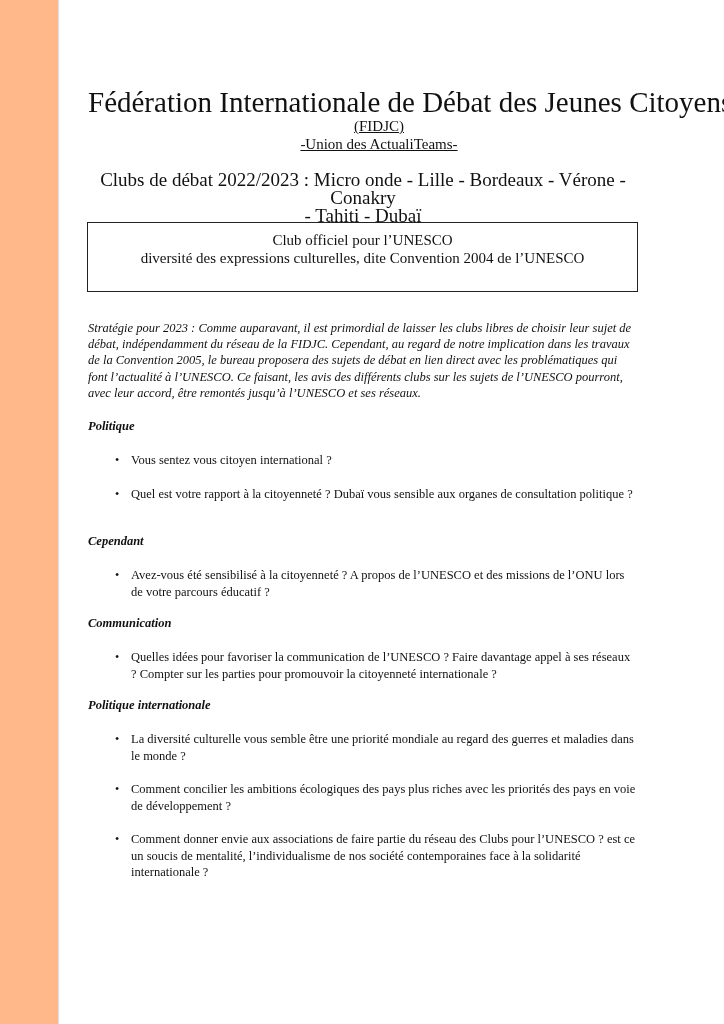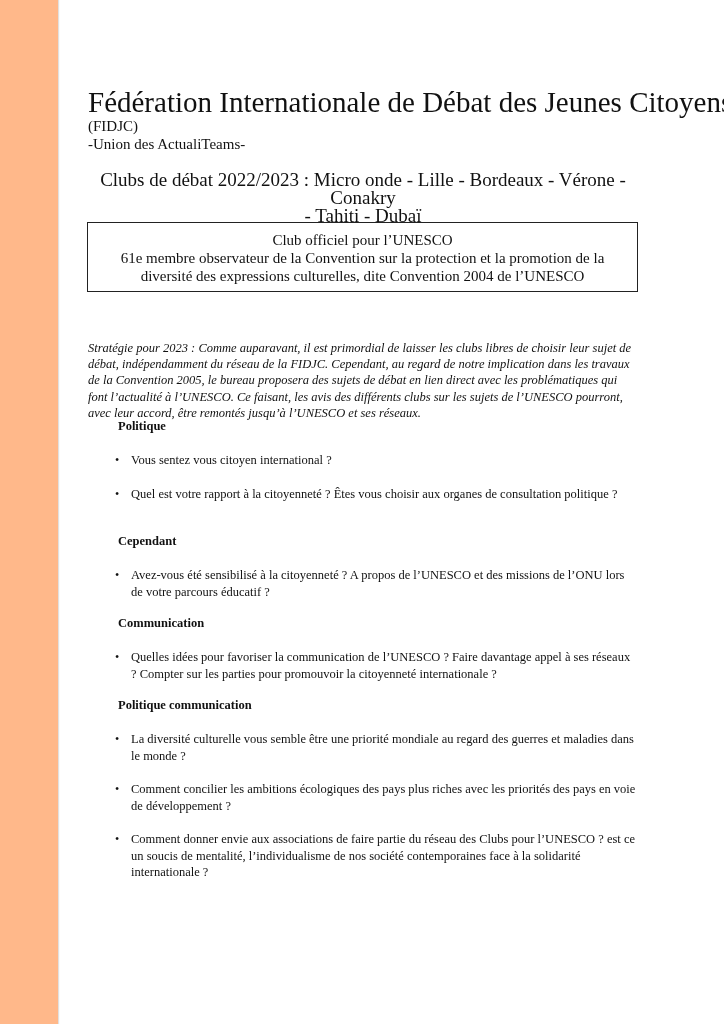--- a/index.html
+++ b/index.html
@@ -35,25 +35,26 @@
       top: 88px;
       left: 0;
       width: 550px;
       text-align: center;
       font-size: 29px;
       line-height: 28px;
       white-space: nowrap;
     }
     .subline {
       position: absolute;
-      left: 0;
+      left: 16px;
       width: 550px;
-      text-align: left;
+      text-align: center;
       font-size: 15px;
       line-height: 18px;
+      text-decoration: underline;
     }
     .acronym { top: 117px; }
     .union { top: 135px; }
     .clubs {
       position: absolute;
       top: 171px;
       left: 0;
       width: 550px;
       text-align: center;
       font-size: 19px;
@@ -72,34 +73,34 @@
       font-size: 15px;
       line-height: 18px;
       padding-top: 8px;
       box-sizing: border-box;
       height: 70px;
       width: 551px;
     }
     .box .line { display: block; text-align: center; }
     .strategy {
       position: absolute;
-      top: 340px;
+      top: 320px;
       left: 0;
       width: 550px;
       font-style: italic;
       font-size: 12.5px;
       line-height: 16.2px;
     }
     .section-heading {
       position: absolute;
       left: 0;
+      font-style: italic;
       font-weight: bold;
       font-size: 12.5px;
       line-height: 16px;
-      margin-left: 30px;
     }
     .bullet-item {
       position: absolute;
       left: 0;
       width: 550px;
       font-size: 12.5px;
       line-height: 16.5px;
     }
     .bullet-item .bullet {
       position: absolute;
@@ -122,49 +123,48 @@
   <div class="subline acronym">(FIDJC)</div>
   <div class="subline union">-Union des ActualiTeams-</div>
 
   <div class="clubs">
     <span class="line">Clubs de débat 2022/2023 : Micro onde - Lille - Bordeaux - Vérone - Conakry</span>
     <span class="line">-  Tahiti - Dubaï</span>
   </div>
 
   <div class="box">
     <span class="line">Club officiel pour l’UNESCO</span>
-    <span class="line">61e membre observateur de la Convention sur la protection et la promotion de la</span>
     <span class="line">diversité des expressions culturelles, dite Convention 2004 de l’UNESCO</span>
   </div>
 
   <div class="strategy">Stratégie pour 2023 : Comme auparavant, il est primordial de laisser les clubs libres de choisir leur sujet de débat, indépendamment du réseau de la FIDJC. Cependant, au regard de notre implication dans les travaux de la Convention 2005, le bureau proposera des sujets de débat en lien direct avec les problématiques qui font l’actualité à l’UNESCO. Ce faisant, les avis des différents clubs sur les sujets de l’UNESCO pourront, avec leur accord, être remontés jusqu’à l’UNESCO et ses réseaux.</div>
 
   <div class="section-heading" style="top:418px;">Politique</div>
   <div class="bullet-item" style="top:452px;">
     <span class="bullet">•</span>
     <span class="text">Vous sentez vous citoyen international ?</span>
   </div>
   <div class="bullet-item" style="top:486px;">
     <span class="bullet">•</span>
-    <span class="text">Quel est votre rapport à la citoyenneté ? Êtes vous choisir aux organes de consultation politique ?</span>
+    <span class="text">Quel est votre rapport à la citoyenneté ? Dubaï vous sensible aux organes de consultation politique ?</span>
   </div>
 
   <div class="section-heading" style="top:533px;">Cependant</div>
   <div class="bullet-item" style="top:567px;">
     <span class="bullet">•</span>
     <span class="text">Avez-vous été sensibilisé à la citoyenneté ? A propos de l’UNESCO et des missions de l’ONU lors de votre parcours éducatif ?</span>
   </div>
 
   <div class="section-heading" style="top:615px;">Communication</div>
   <div class="bullet-item" style="top:649px;">
     <span class="bullet">•</span>
     <span class="text">Quelles idées pour favoriser la communication de l’UNESCO ? Faire davantage appel à ses réseaux ? Compter sur les parties pour promouvoir la citoyenneté internationale ?</span>
   </div>
 
-  <div class="section-heading" style="top:697px;">Politique communication</div>
+  <div class="section-heading" style="top:697px;">Politique internationale</div>
   <div class="bullet-item" style="top:731px;">
     <span class="bullet">•</span>
     <span class="text">La diversité culturelle vous semble être une priorité mondiale au regard des guerres et maladies dans le monde ?</span>
   </div>
   <div class="bullet-item" style="top:781px;">
     <span class="bullet">•</span>
     <span class="text">Comment concilier les ambitions écologiques des pays plus riches avec les priorités des pays en voie de développement ?</span>
   </div>
   <div class="bullet-item" style="top:831px;">
     <span class="bullet">•</span>

